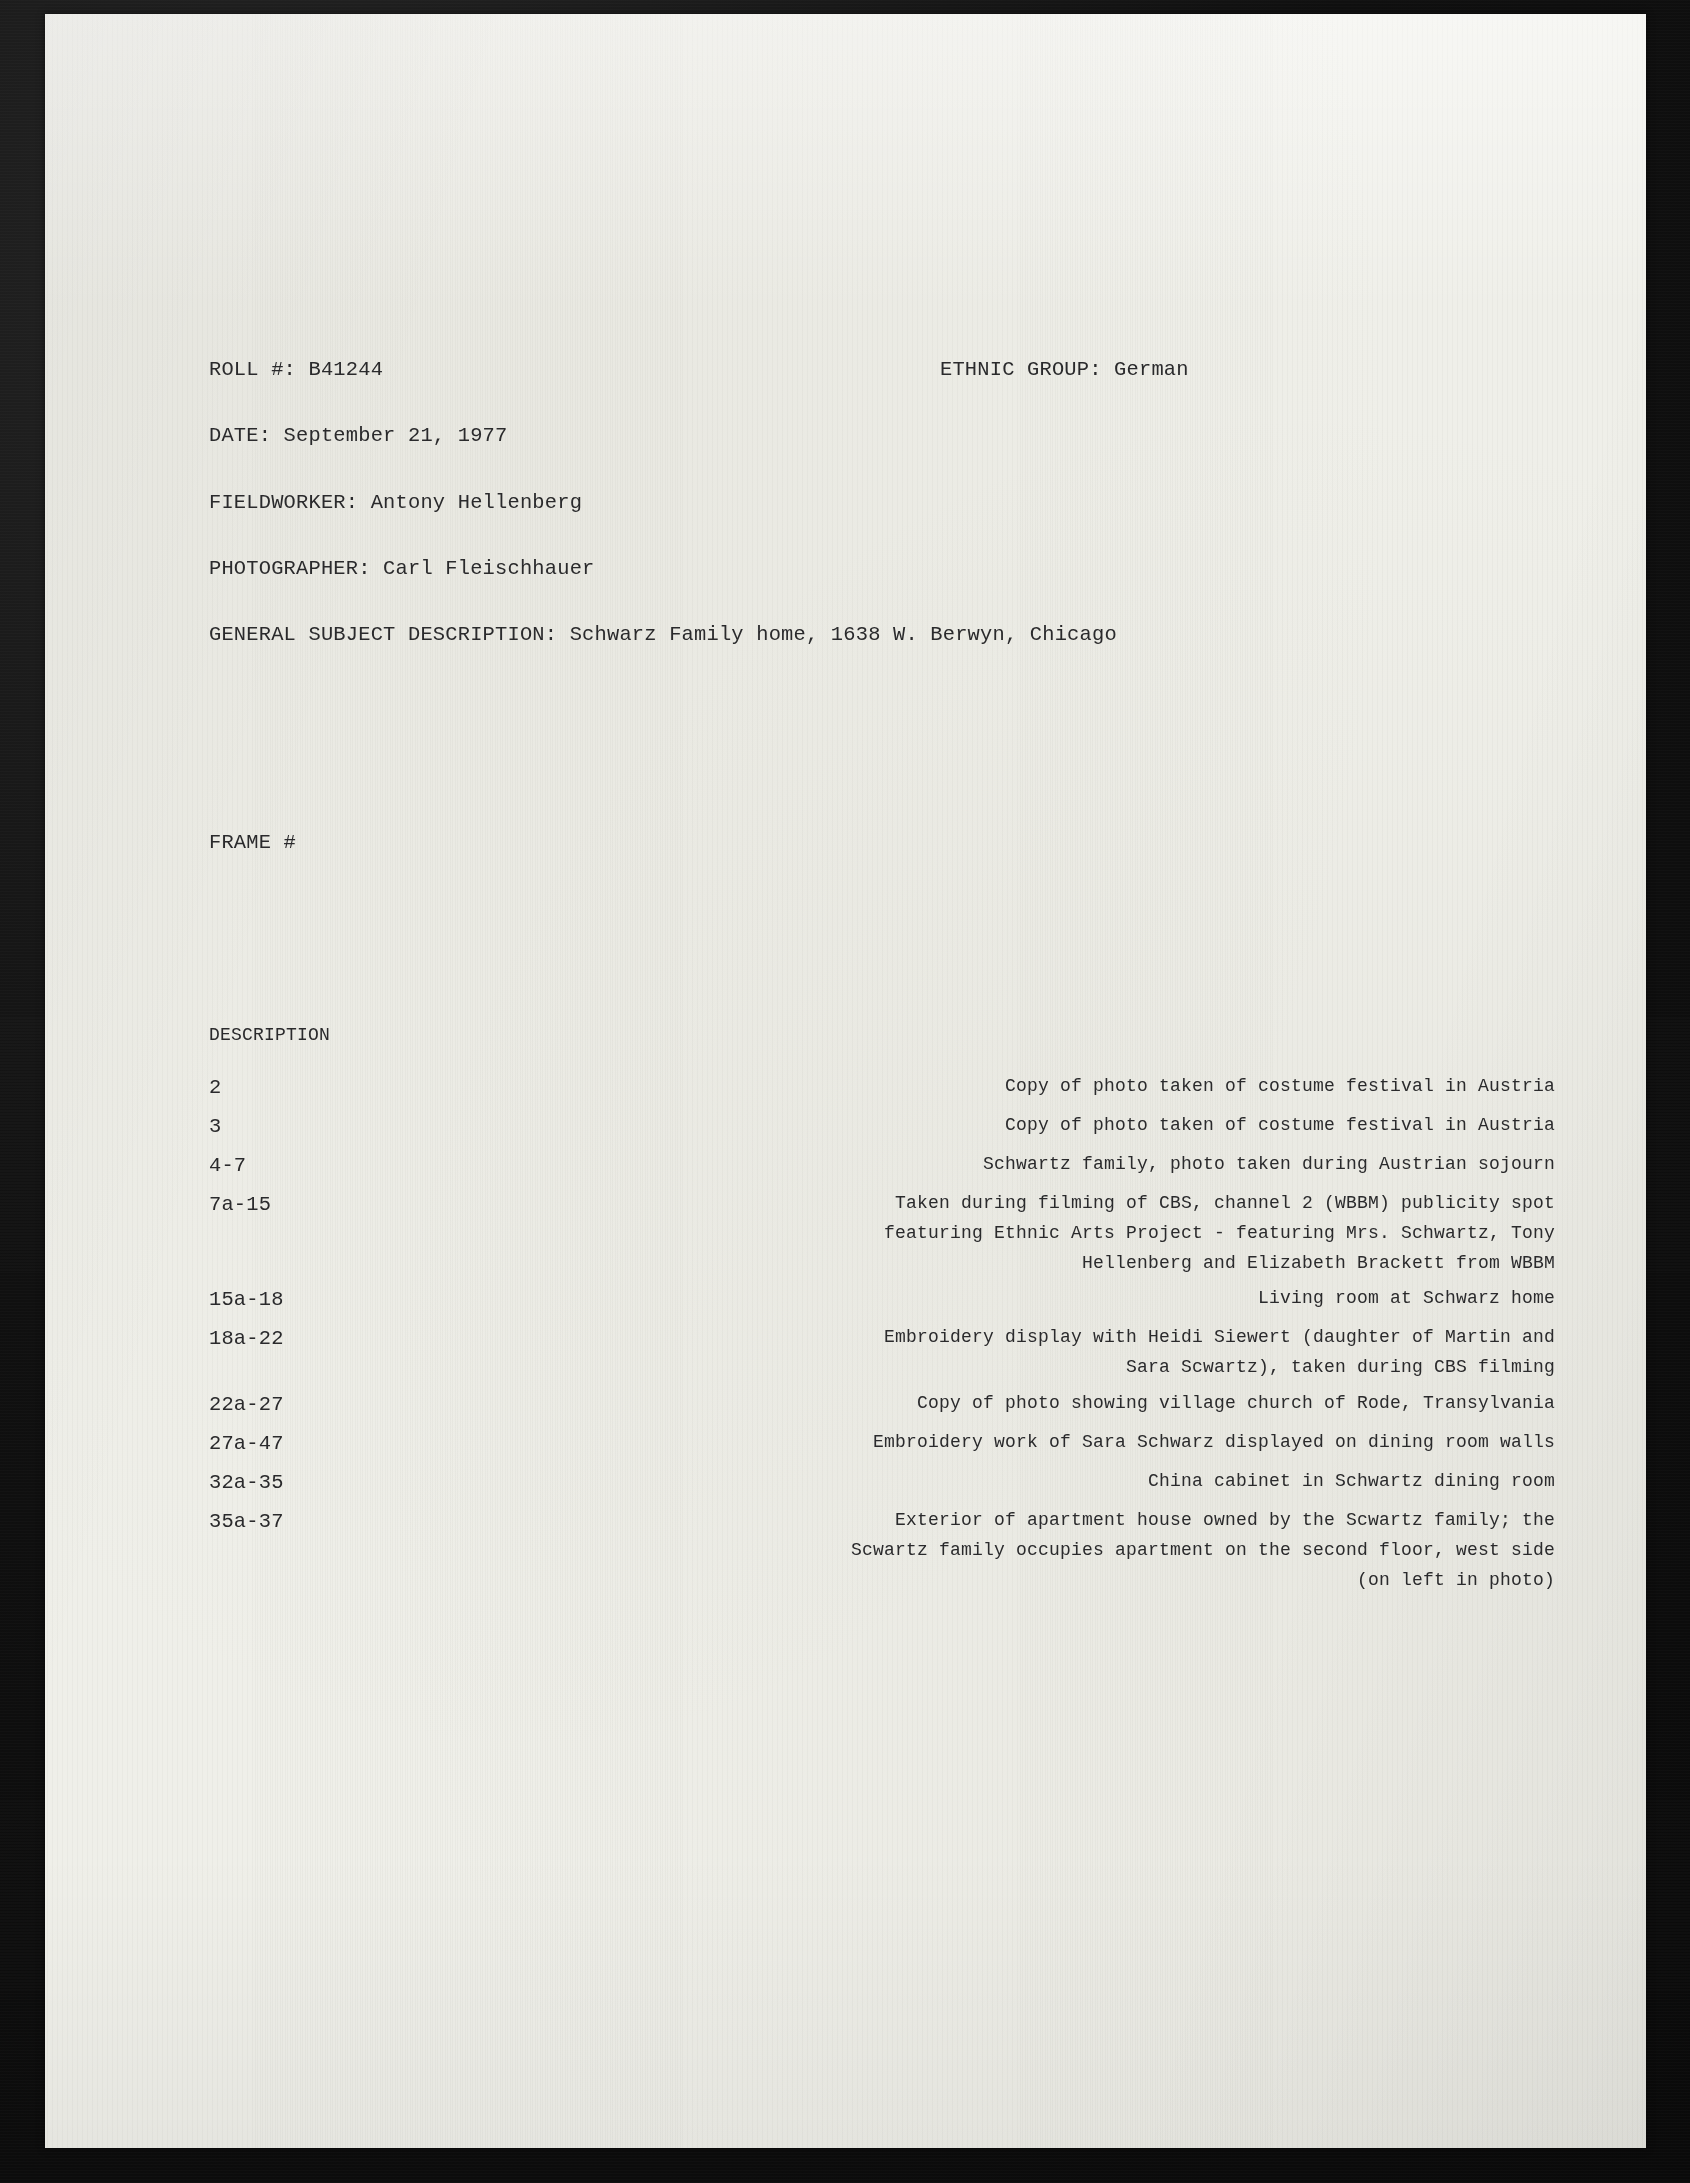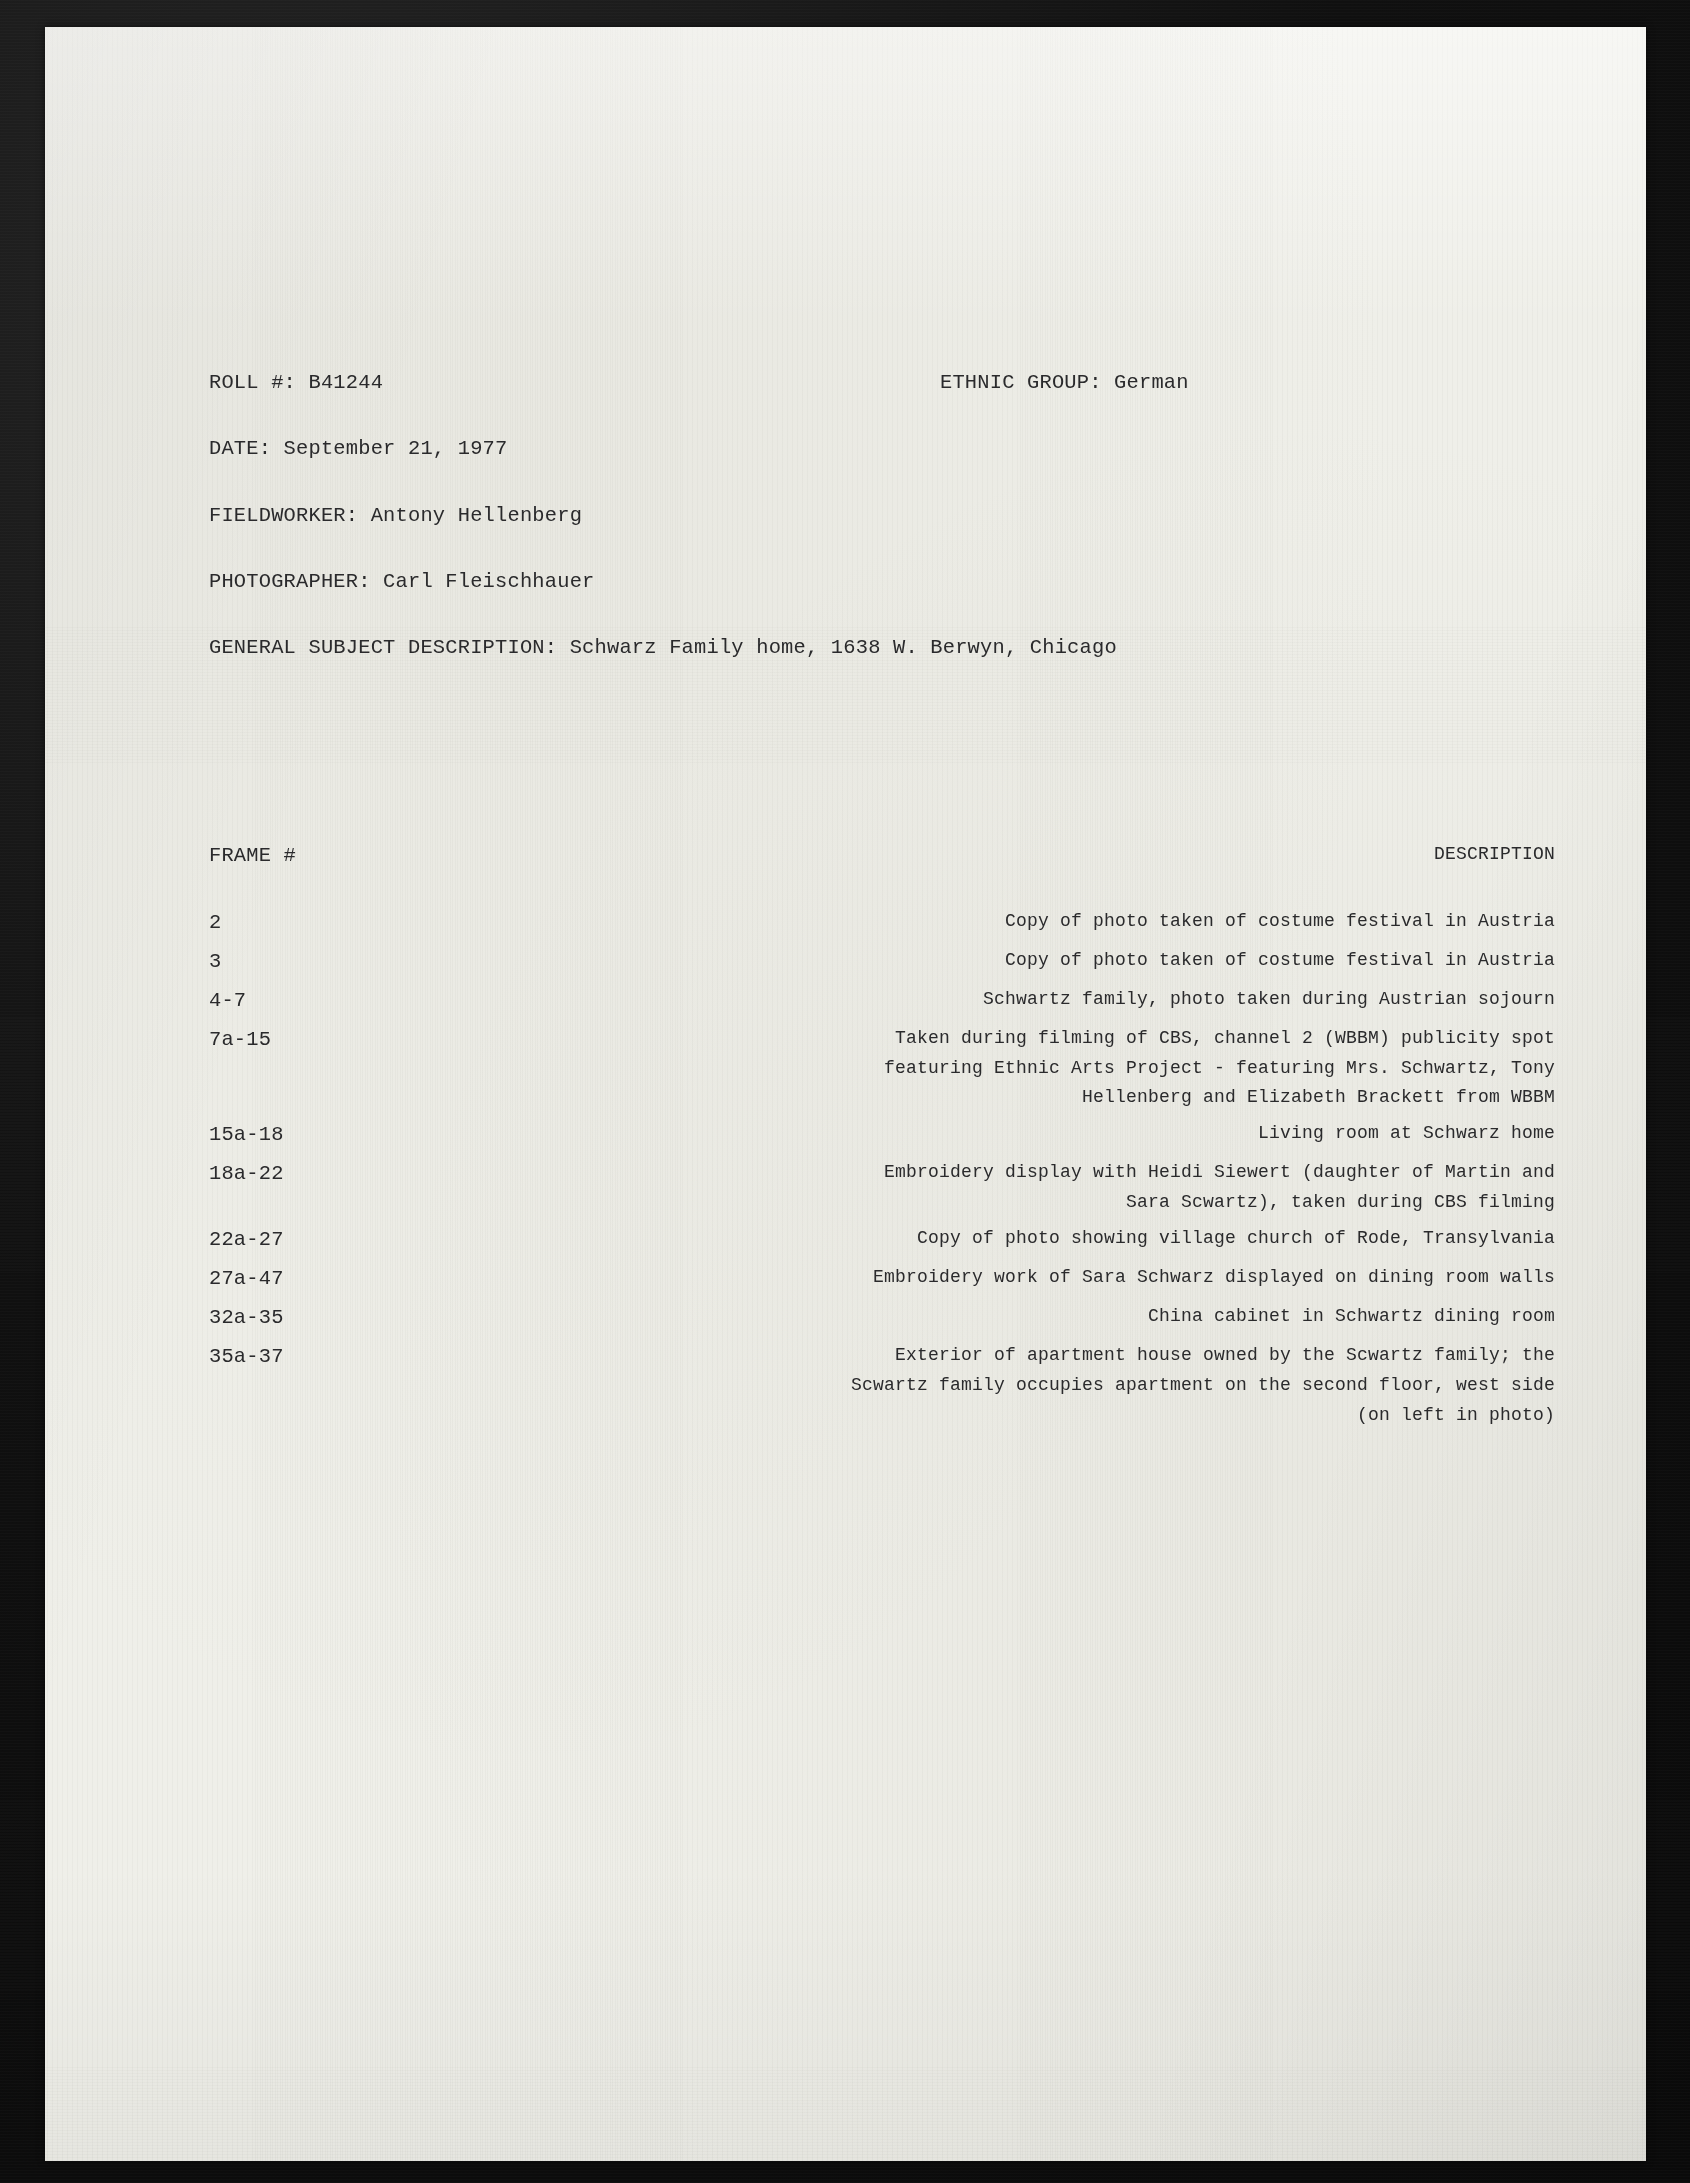--- a/index.html
+++ b/index.html
@@ -32,21 +32,21 @@
     opacity: .55;
     background-image:
       repeating-linear-gradient(0deg, rgba(255,255,255,.035) 0 0.5px, rgba(0,0,0,0) 0.5px 1.5px),
       repeating-linear-gradient(90deg, rgba(255,255,255,.025) 0 0.5px, rgba(0,0,0,0) 0.5px 2px);
   }
 
   
   .page {
     position: absolute;
     left: 45px;
-    top: 27px;
+    top: 14px;
     width: 1601px;
     height: 2134px;
     background: #efefe9;
     box-shadow: 0 0 7px rgba(0,0,0,.55);
   }
   .page::before {
     content: "";
     position: absolute;
     inset: 0;
     pointer-events: none;
@@ -91,21 +91,21 @@
     position: absolute;
     left: 164px;
     top: 817px;
     width: 1346px;
   }
   .trow {
     display: flex;
     align-items: flex-start;
     margin-bottom: 14px;
   }
-  .trow.head { margin-bottom: 42px; }
+  .trow.head { margin-bottom: 29px; flex-direction: column; }
   .tcol-frame {
     flex: 0 0 194px;
     font-size: 20.4px;
     line-height: 1.22;
     white-space: pre;
   }
   .tcol-desc {
     flex: 1 1 auto;
     font-size: 18px;
     line-height: 1.22;

